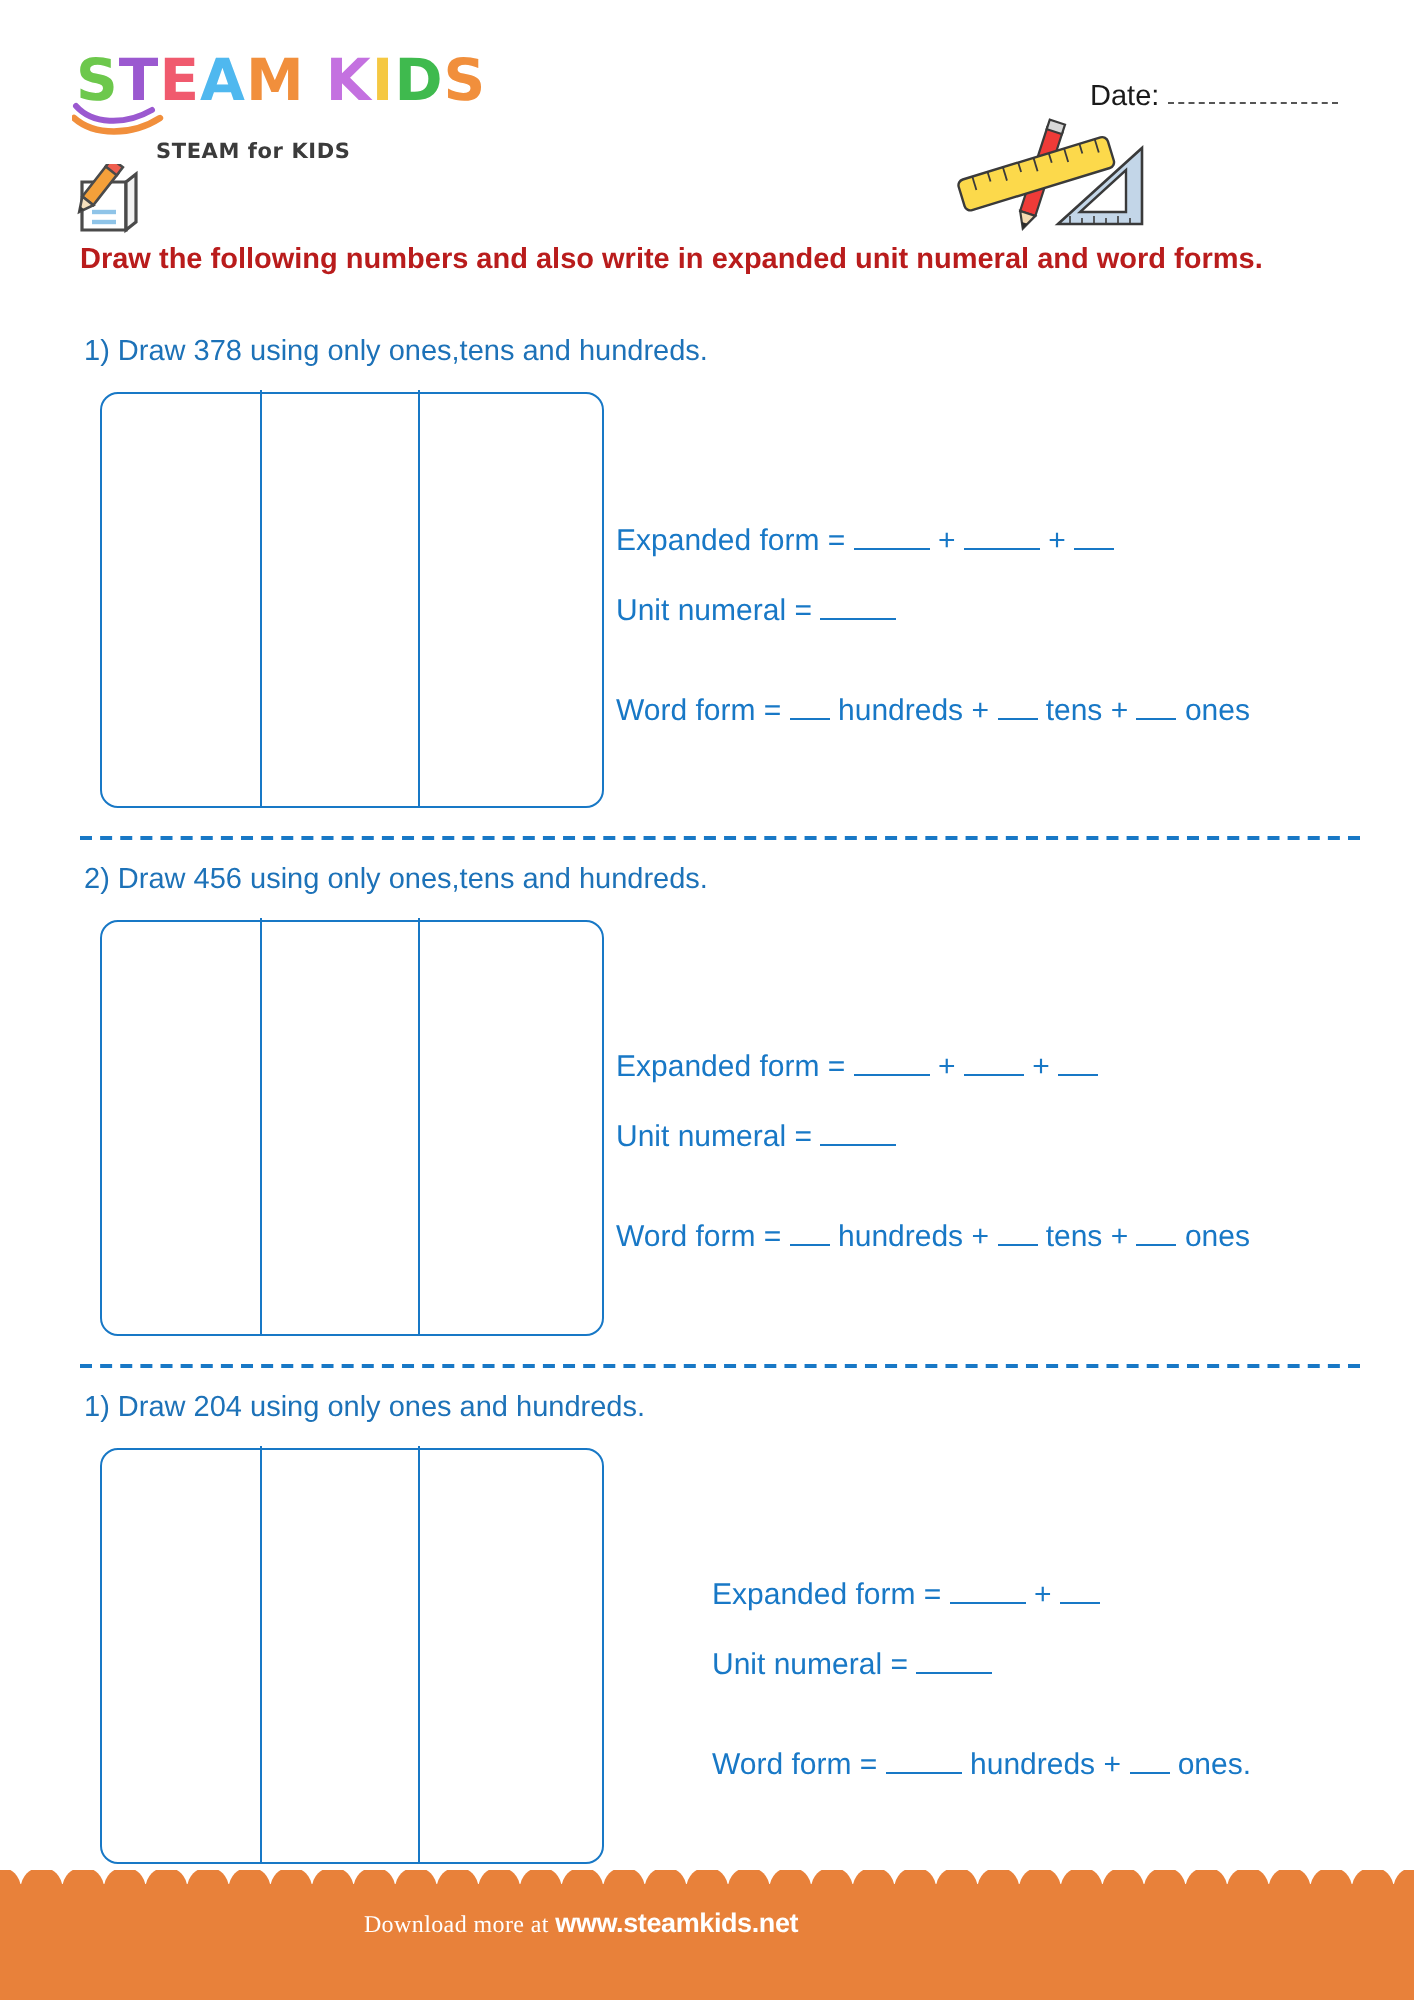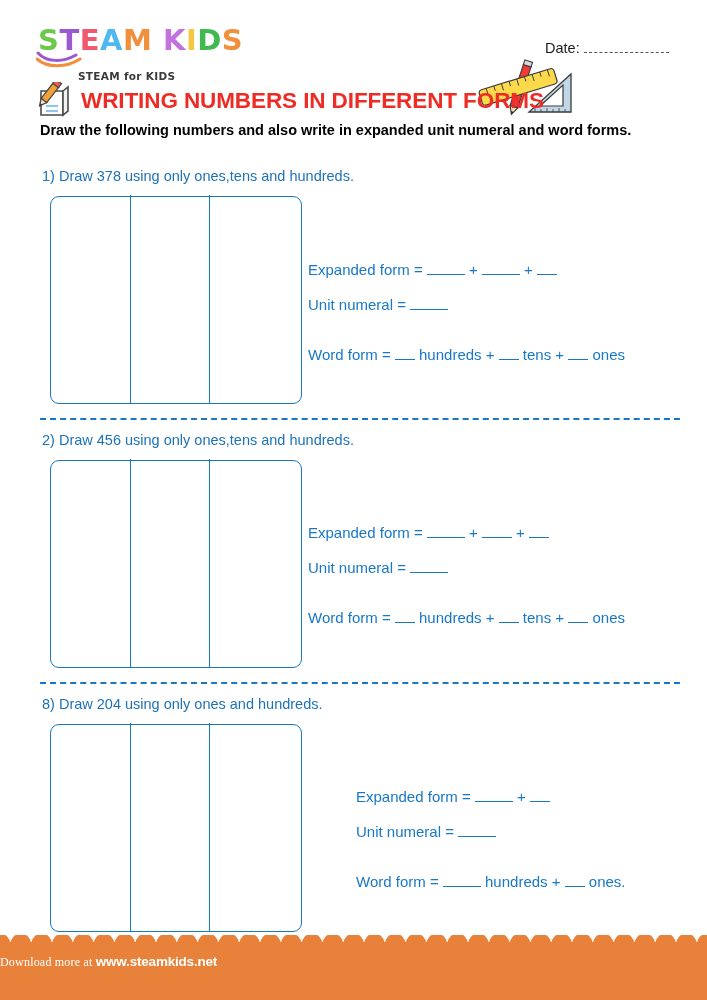--- a/index.html
+++ b/index.html
@@ -98,21 +98,21 @@
 
   
   .instruction {
     position: absolute;
     left: 40px; top: 120px;
     width: 640px;
     font-family: "Liberation Sans", sans-serif;
     font-weight: bold;
     font-size: 14.5px;
     line-height: 1.42;
-    color: #000000;
+    color: #b91c1c;
   }
 
   
   .q-text {
     position: absolute;
     left: 42px;
     font-family: "Liberation Sans", sans-serif;
     font-size: 14.5px;
     color: #1d72b8;
     white-space: nowrap;
@@ -181,20 +181,21 @@
   }
   .scallop {
     position: absolute;
     left: 0; top: -9px;
     width: 707px; height: 11px;
   }
   .footer-inner {
     position: absolute;
     left: 0; top: 10px;
     width: 581px;
+    text-align: center;
   }
   .footer-line1 {
     font-family: "Liberation Serif", serif;
     font-size: 12px;
     color: #ffffff;
     letter-spacing: 0.2px;
   }
   .footer-line1 .url {
     font-family: "Liberation Sans", sans-serif;
     font-weight: bold;
@@ -275,21 +276,20 @@
       <path d="M31 9 L36 5 V29 L31 33 Z" fill="#f2f2f2" stroke="#4a4a4a" stroke-width="1.6"></path>
       <line x1="14" y1="24" x2="26" y2="24" stroke="#8fc4e8" stroke-width="2.2"></line>
       <line x1="14" y1="29" x2="26" y2="29" stroke="#8fc4e8" stroke-width="2.2"></line>
       <g transform="rotate(38 16 14)">
         <rect x="12" y="0" width="7" height="20" fill="#f4a03a" stroke="#4a4a4a" stroke-width="1.3"></rect>
         <polygon points="12,20 19,20 15.5,27" fill="#f6e0bd" stroke="#4a4a4a" stroke-width="1.3"></polygon>
         <polygon points="14,24.5 17,24.5 15.5,27" fill="#3a3a3a"></polygon>
         <rect x="12" y="-4" width="7" height="5" fill="#ef5e4e" stroke="#4a4a4a" stroke-width="1.3"></rect>
       </g>
     </svg>
-    <div class="title-text">WRITING NUMBERS IN DIFFERENT FORMS</div>
   </div>
 
   <div class="instruction">Draw the following numbers and also write in expanded unit numeral and word forms.</div>
 
   <div id="questions-root">
       <div class="q-text" style="top: 168px;">1) Draw 378 using only ones,tens and hundreds.</div>
       <div class="draw-box" style="top: 196px;">
         <div class="divider d1"></div>
         <div class="divider d2"></div>
       </div>
@@ -303,21 +303,21 @@
       <div class="draw-box" style="top: 460px;">
         <div class="divider d1"></div>
         <div class="divider d2"></div>
       </div>
       <div class="answers" style="top: 511px; position: absolute; height: 120px;">
         <div class="ans-line l1"><span>Expanded form = </span><span class="blk w4"></span><span> + </span><span class="blk w3"></span><span> + </span><span class="blk w2"></span></div>
         <div class="ans-line l2"><span>Unit numeral = </span><span class="blk w4"></span></div>
         <div class="ans-line l3"><span>Word form = </span><span class="blk w2"></span><span> hundreds + </span><span class="blk w2"></span><span> tens + </span><span class="blk w2"></span><span> ones</span></div>
       </div>
       <div class="sep" style="top: 682px;"></div>
-      <div class="q-text" style="top: 696px;">8) Draw 204 using only ones and hundreds.</div>
+      <div class="q-text" style="top: 696px;">1) Draw 204 using only ones and hundreds.</div>
       <div class="draw-box" style="top: 724px;">
         <div class="divider d1"></div>
         <div class="divider d2"></div>
       </div>
       <div class="answers" style="top: 775px; position: absolute; height: 120px; margin-left: 48px;">
         <div class="ans-line l1"><span>Expanded form = </span><span class="blk w4"></span><span> + </span><span class="blk w2"></span></div>
         <div class="ans-line l2"><span>Unit numeral = </span><span class="blk w4"></span></div>
         <div class="ans-line l3"><span>Word form = </span><span class="blk w4"></span><span> hundreds + </span><span class="blk w2"></span><span> ones.</span></div>
       </div>
     </div>

